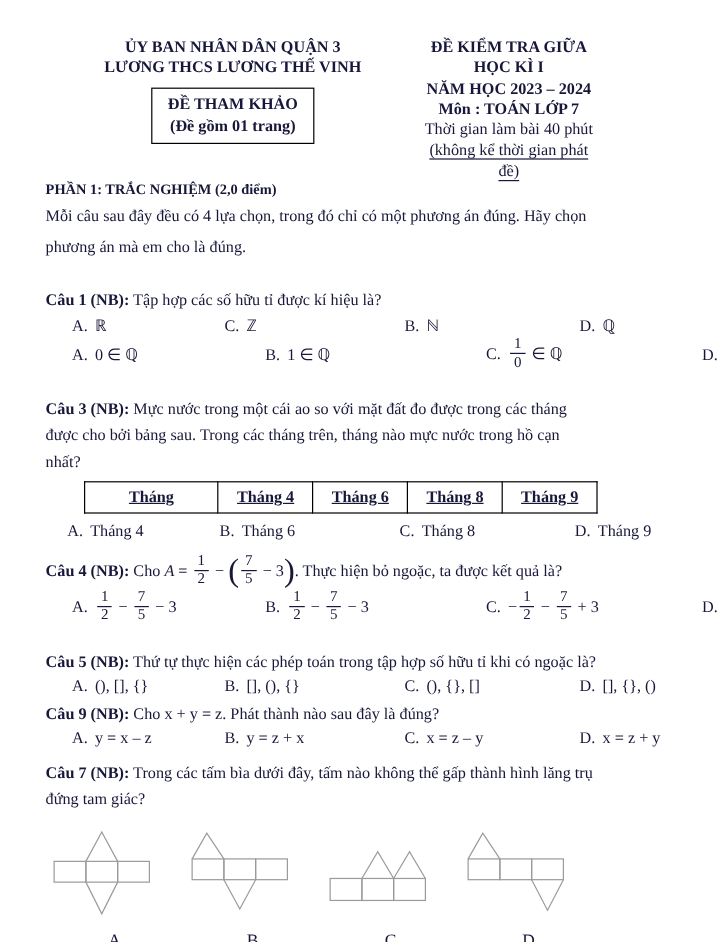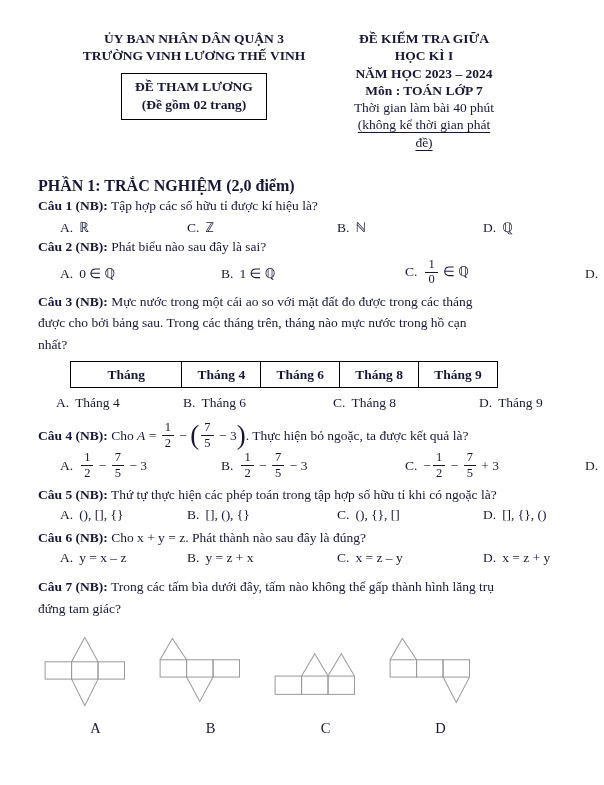--- a/index.html
+++ b/index.html
@@ -15,24 +15,24 @@
   .hdr-left .b { font-weight:bold; }
   .hdr-right { flex:1; text-align:center; line-height:1.28;font-family:Liberation Serif, serif; }
   .hdr-right .b { font-weight:bold; }
   .exam-box {
     display:inline-block; border:1.8px solid #000; padding:4px 13px 5px;
     margin-top:8px; font-weight:bold; line-height:1.35;
   }
   .u { text-decoration:underline; text-underline-offset:2.5px; }
 
   
-  .part-title { font-weight:bold; margin-top:26px; font-size:16px;font-family:Liberation Serif, serif; }
+  .part-title { font-weight:bold; font-size:12px;font-family:Liberation Serif, serif; }
   .intro { line-height:1.95; margin-top:1px; }
 
-  .q { margin-top:0; line-height:1.62; }
+  .q { margin-top:20px; line-height:1.62; }
   .qlabel { font-weight:bold; }
 
   .opts {
     display:grid; grid-template-columns:127px 150px 146px 1fr;
     padding-left:22px; margin-top:1px; align-items:center;font-family:Liberation Serif, serif;
   }
   .opt { white-space:nowrap; }
   .opt .k { margin-right:6px; }
   .opts.mathrow { margin:1px 0 3px;gap:34px; }
 
@@ -47,73 +47,70 @@
   .bigp { font-size:27px; line-height:0; vertical-align:middle; position:relative; top:-1.5px; font-weight:400; }
   .it { font-style:italic; }
 
   
   table.water { border-collapse:collapse; margin:5px 0 7px 32px; text-align:center; }
   table.water td {
     border:1.4px solid #000; padding:1px 6px; height:23px; font-size:13.5px;
   }
   table.water .c0 { width:118px; font-weight:bold; }
   table.water .cv { width:75px; }
-  table.water tr.h td { font-weight:bold; }
+  table.water tr.h td { font-weight:bold;text-decoration:underline; }
 
   
   .figs {
     display:grid; grid-template-columns:1fr 1fr 1fr 1fr;
     margin-top:14px; justify-items:center; align-items:center;
   }
   .figs svg { display:block; }
   .fig-labels {
     display:grid; grid-template-columns:1fr 1fr 1fr 1fr;
     text-align:center; margin-top:8px; font-size:14.5px;
   }
 </style>
 </head>
 <body>
 
 <div class="page">
 
   <div class="hdr">
     <div class="hdr-left">
       <div class="b">ỦY BAN NHÂN DÂN QUẬN 3</div>
-      <div class="b">TRƯỜNG VINH LƯƠNG THẾ VINH</div>
+      <div class="b">LƯƠNG THCS LƯƠNG THẾ VINH</div>
       <div class="exam-box">
-        <div>ĐỀ THAM LƯƠNG</div>
-        <div>(Đề gồm 02 trang)</div>
+        <div>ĐỀ THAM KHẢO</div>
+        <div>(Đề gồm 01 trang)</div>
       </div>
     </div>
     <div class="hdr-right">
       <div class="b">ĐỀ KIỂM TRA GIỮA HỌC KÌ I</div>
       <div class="b">NĂM HỌC 2023 – 2024</div>
       <div class="b">Môn : TOÁN LỚP 7</div>
       <div>Thời gian làm bài 40 phút</div>
       <div><span class="u">(không kể thời gian phát đề)</span></div>
     </div>
   </div>
 
   <div class="part-title">PHẦN 1: TRẮC NGHIỆM (2,0 điểm)</div>
+  <div class="intro">Mỗi câu sau đây đều có 4 lựa chọn, trong đó chỉ có một phương án đúng. Hãy chọn phương án mà em cho là đúng.</div>
 
   <div class="q">
     <span class="qlabel">Câu 1 (NB):</span>
     <span>Tập hợp các số hữu tỉ được kí hiệu là?</span>
   </div>
   <div class="opts">
     <div class="opt"><span class="k">A.</span><span>ℝ</span></div>
     <div class="opt"><span class="k">C.</span><span>ℤ</span></div>
     <div class="opt"><span class="k">B.</span><span>ℕ</span></div>
     <div class="opt"><span class="k">D.</span><span>ℚ</span></div>
   </div>
 
-  <div class="q">
-    <span class="qlabel">Câu 2 (NB):</span>
-    <span>Phát biểu nào sau đây là sai?</span>
-  </div>
   <div class="opts mathrow">
     <div class="opt"><span class="k">A.</span><span>0 ∈ ℚ</span></div>
     <div class="opt"><span class="k">B.</span><span>1 ∈ ℚ</span></div>
     <div class="opt"><span class="k">C.</span><span><span class="frac">
             <span class="num">1</span>
             <span class="den">0</span>
           </span> ∈ ℚ</span></div>
     <div class="opt"><span class="k">D.</span><span>3,25 ∈ ℚ</span></div>
   </div>
 
@@ -185,21 +182,21 @@
     <span>Thứ tự thực hiện các phép toán trong tập hợp số hữu tỉ khi có ngoặc là?</span>
   </div>
   <div class="opts">
     <div class="opt"><span class="k">A.</span><span>(), [], {}</span></div>
     <div class="opt"><span class="k">B.</span><span>[], (), {}</span></div>
     <div class="opt"><span class="k">C.</span><span>(), {}, []</span></div>
     <div class="opt"><span class="k">D.</span><span>[], {}, ()</span></div>
   </div>
 
   <div class="q" style="margin-top:4px">
-    <span class="qlabel">Câu 6 (NB):</span>
+    <span class="qlabel">Câu 9 (NB):</span>
     <span>Cho x + y = z. Phát thành nào sau đây là đúng?</span>
   </div>
   <div class="opts">
     <div class="opt"><span class="k">A.</span><span>y = x – z</span></div>
     <div class="opt"><span class="k">B.</span><span>y = z + x</span></div>
     <div class="opt"><span class="k">C.</span><span>x = z – y</span></div>
     <div class="opt"><span class="k">D.</span><span>x = z + y</span></div>
   </div>
 
   <div class="q" style="margin-top:10px">

